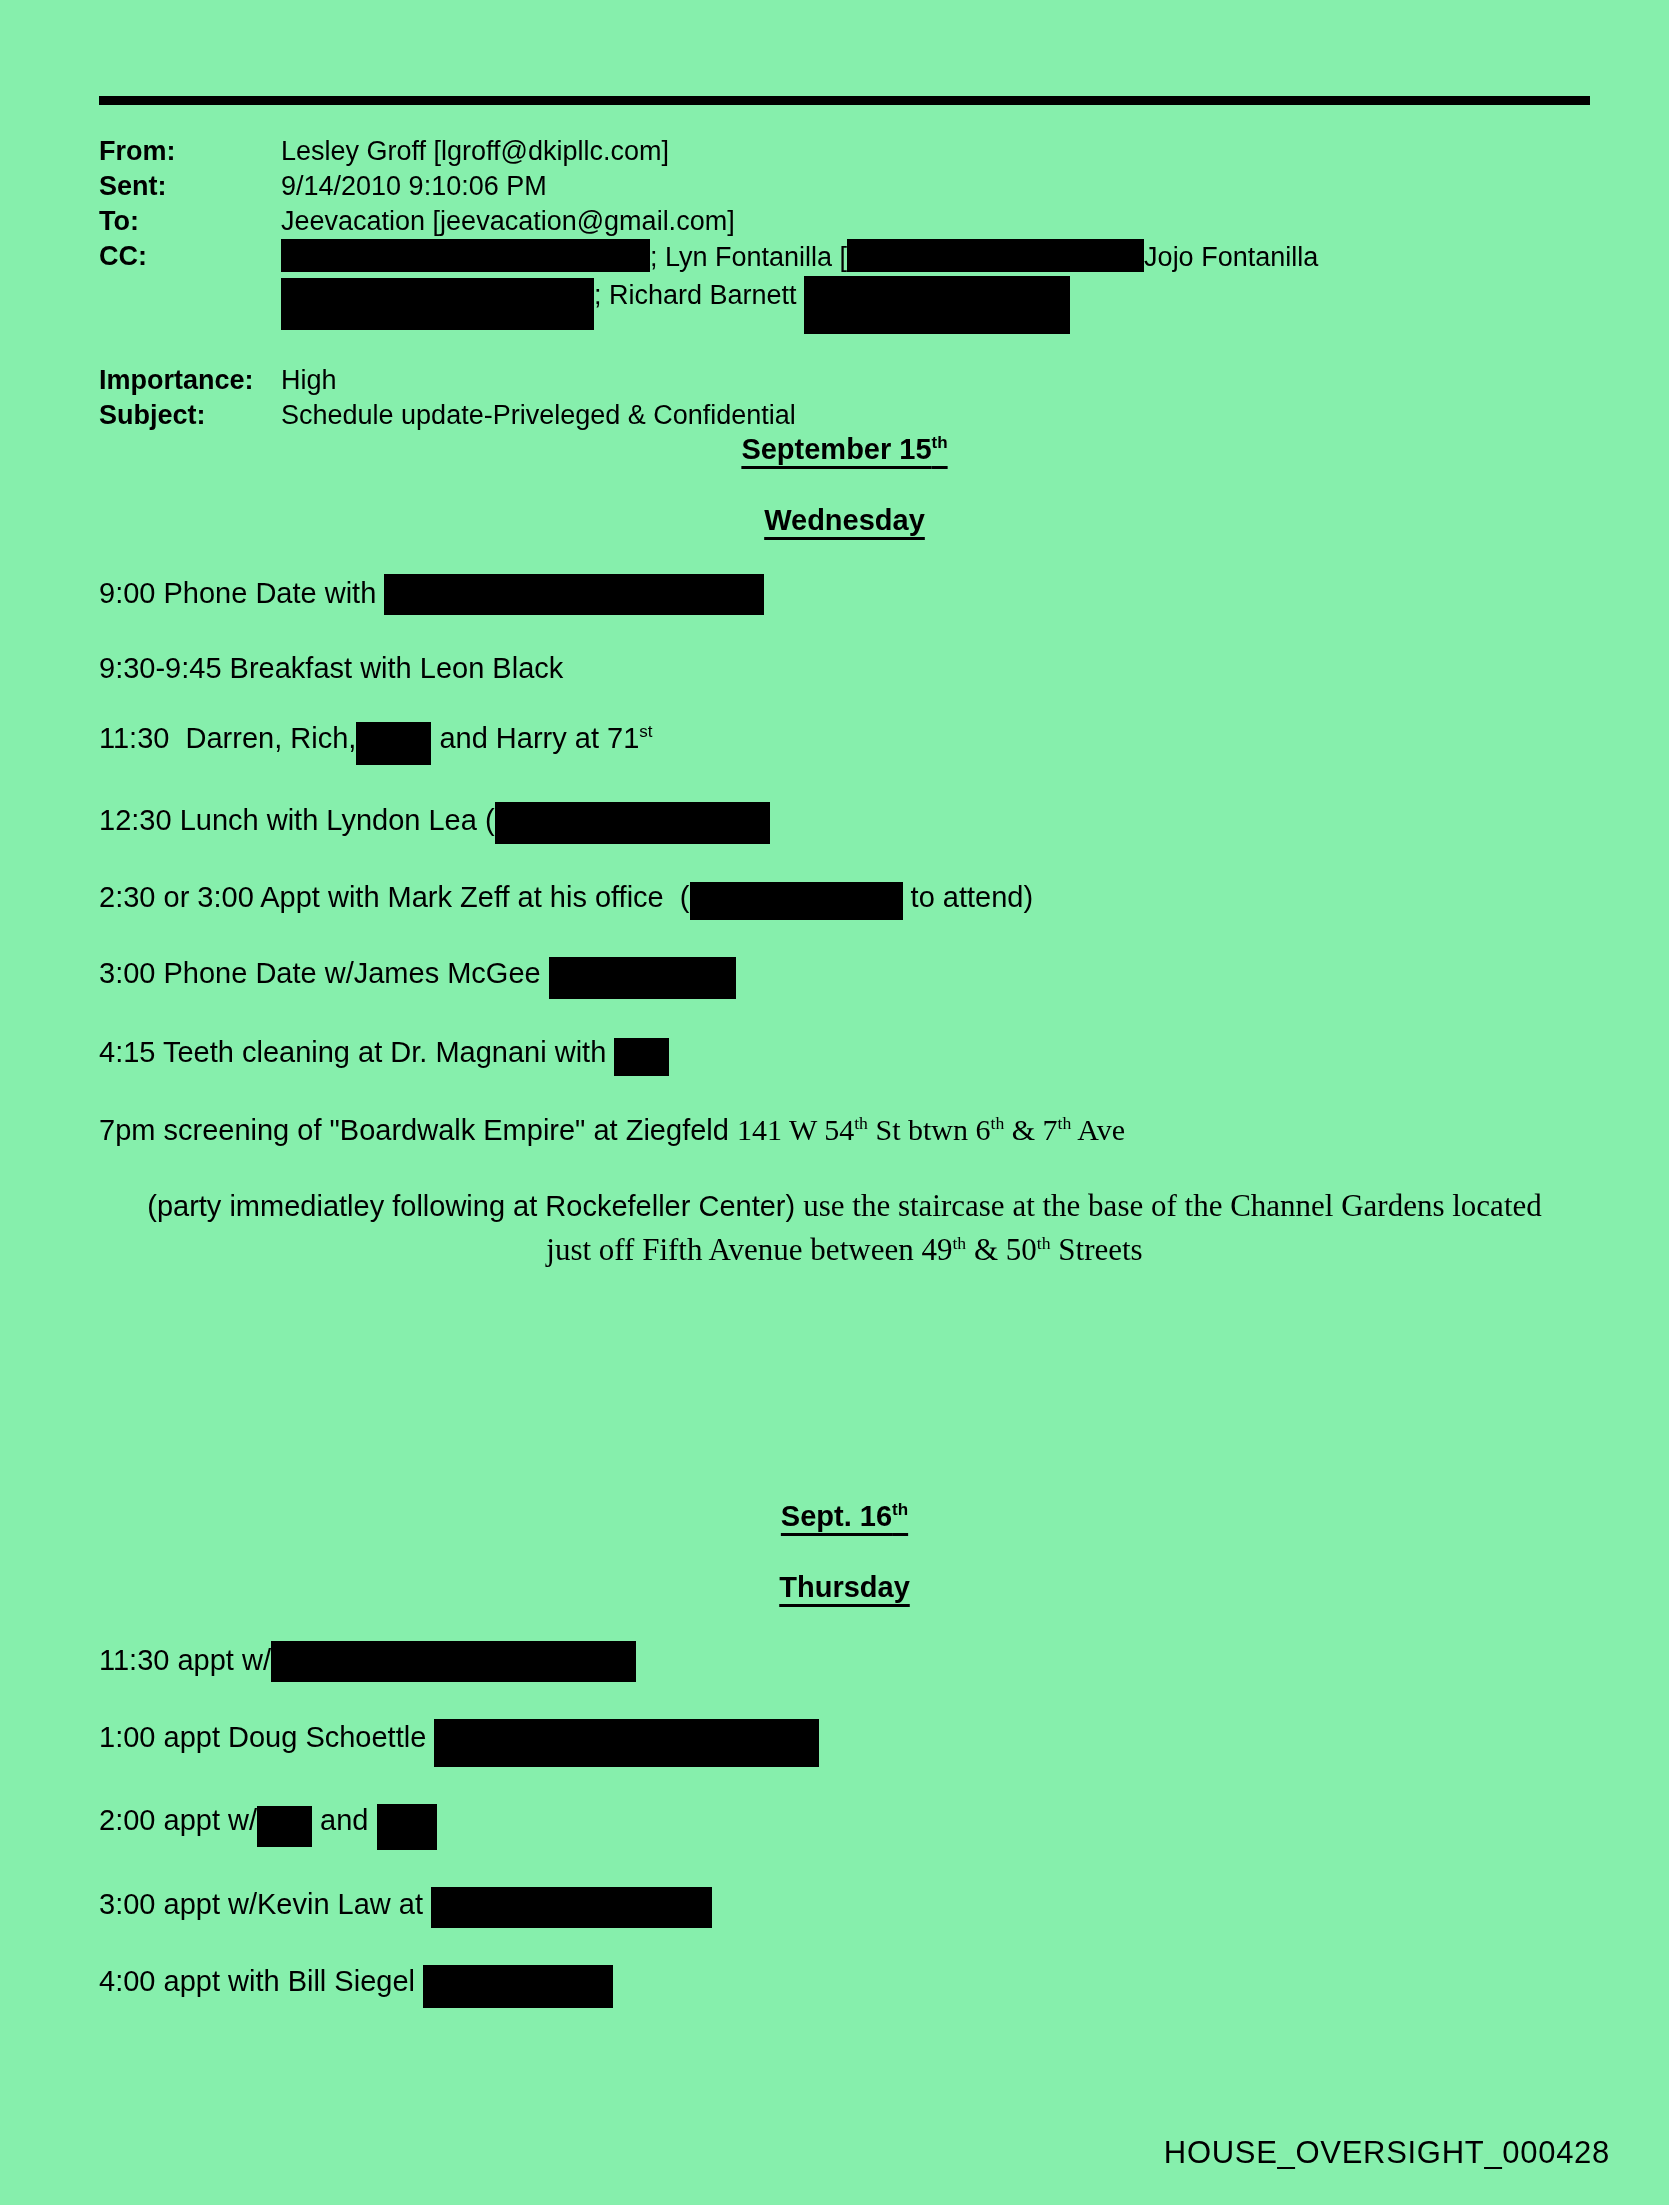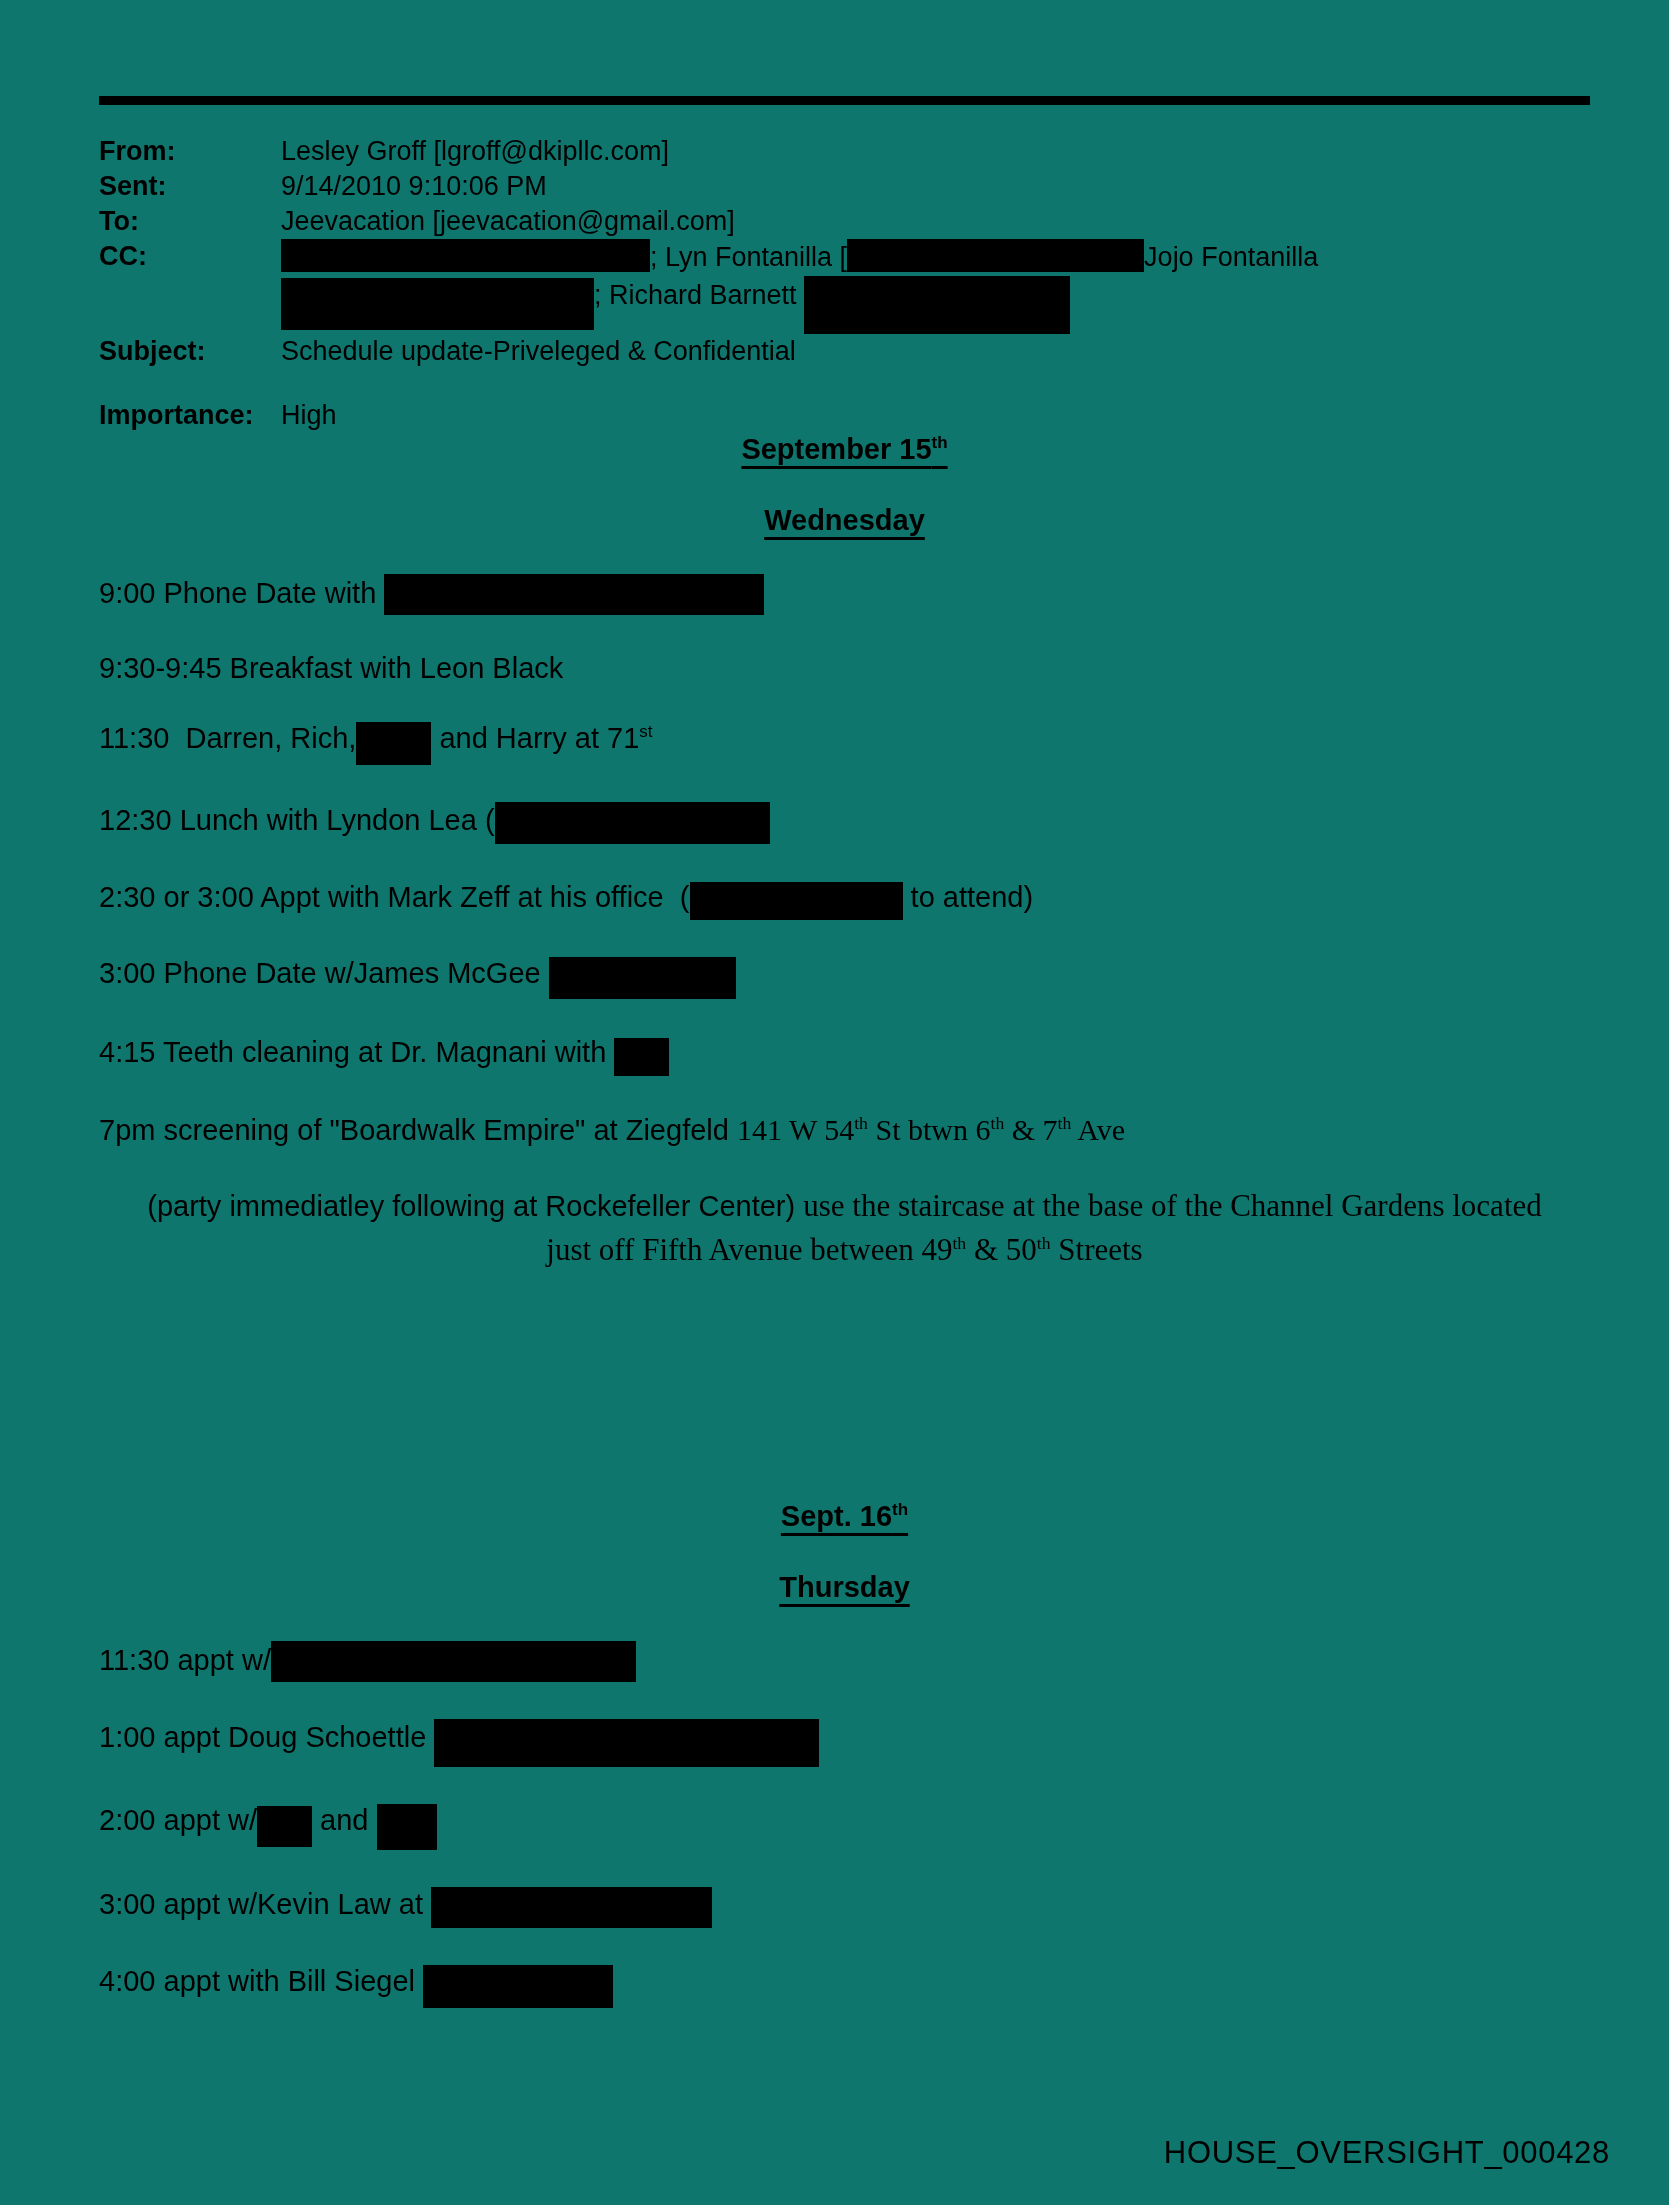--- a/index.html
+++ b/index.html
@@ -1,19 +1,19 @@
 <!DOCTYPE html>
 <html style="font-size:10.5px"><head>
 <meta charset="utf-8">
 <style>
   html,body{margin:0;padding:0;background:#ffffff;}
   .page{
     position:relative;
     width:1669px;height:2205px;
-    background:#0f766e;color:#000000;
+    background:#86efac;color:#000000;
     font-family:"Liberation Sans",sans-serif;
     box-sizing:border-box;
     padding:0 79px 0 99px;
     overflow:hidden;
   }
   .topbar{height:8.5px;background:#000;margin-top:96px;}
   .header{margin-top:29px;}
   .hrow{display:flex;font-size:27px;line-height:35px;}
   .hlabel{font-weight:bold;width:182px;flex:none;}
   .hvalue{flex:1;}
@@ -56,27 +56,27 @@
       <span class="hvalue">9/14/2010 9:10:06 PM</span>
     </div>
     <div class="hrow">
       <span class="hlabel">To:</span>
       <span class="hvalue">Jeevacation [jeevacation@gmail.com]</span>
     </div>
     <div class="hrow cc-row">
       <span class="hlabel">CC:</span>
       <span class="hvalue" id="cc-value"><span class="redact" style="width: 369px; height: 33px; vertical-align: -6.5px;"></span><span>; Lyn Fontanilla [</span><span class="redact" style="width: 297px; height: 33px; vertical-align: -6.5px;"></span><span>Jojo Fontanilla</span><br><span class="redact" style="width: 313px; height: 52px; vertical-align: -26px;"></span><span>; Richard Barnett </span><span class="redact" style="width: 266px; height: 58px; vertical-align: -30px;"></span></span>
     </div>
+    <div class="hrow imp-row">
+      <span class="hlabel">Importance:</span>
+      <span class="hvalue">High</span>
+    </div>
     <div class="hrow">
       <span class="hlabel">Subject:</span>
       <span class="hvalue">Schedule update-Priveleged &amp; Confidential</span>
-    </div>
-    <div class="hrow imp-row">
-      <span class="hlabel">Importance:</span>
-      <span class="hvalue">High</span>
     </div>
   </div>
 
   <div class="day-heading dh1">
     <span class="u"><span>September 15</span><sup class="sans">th</sup></span>
   </div>
   <div class="day-heading dh2">
     <span class="u">Wednesday</span>
   </div>
 

